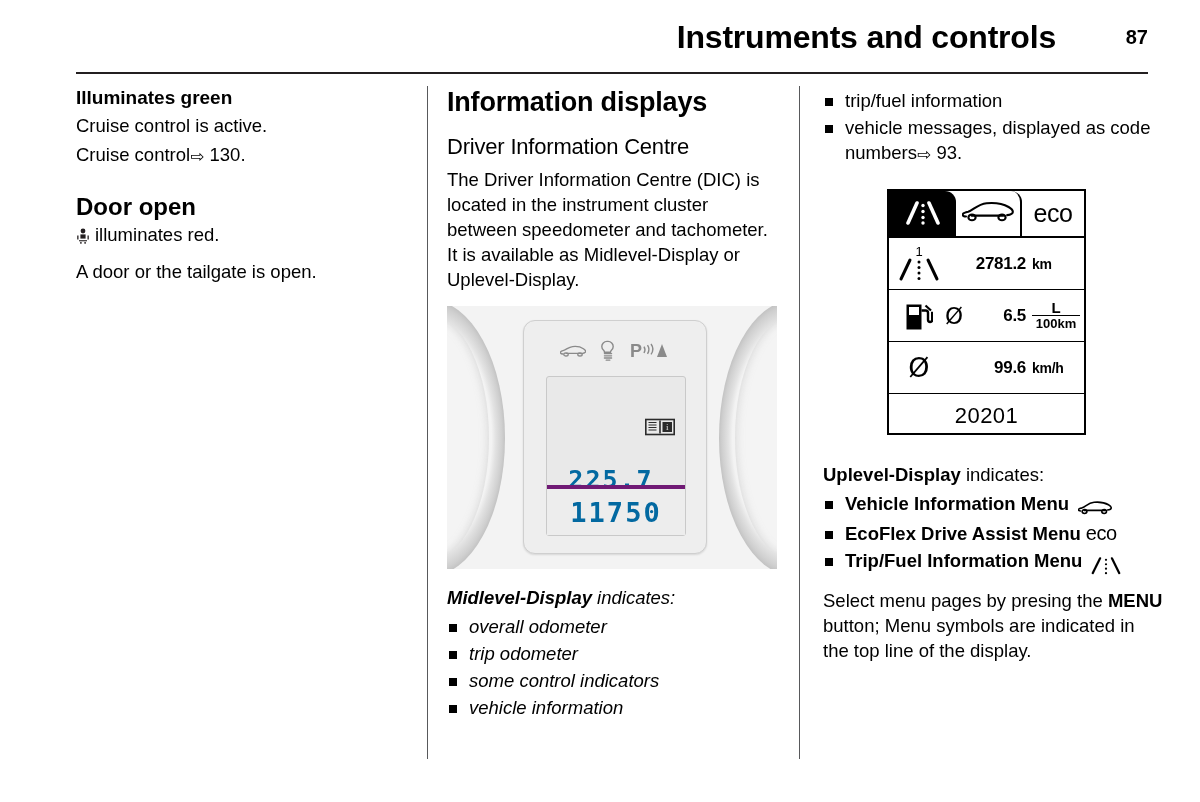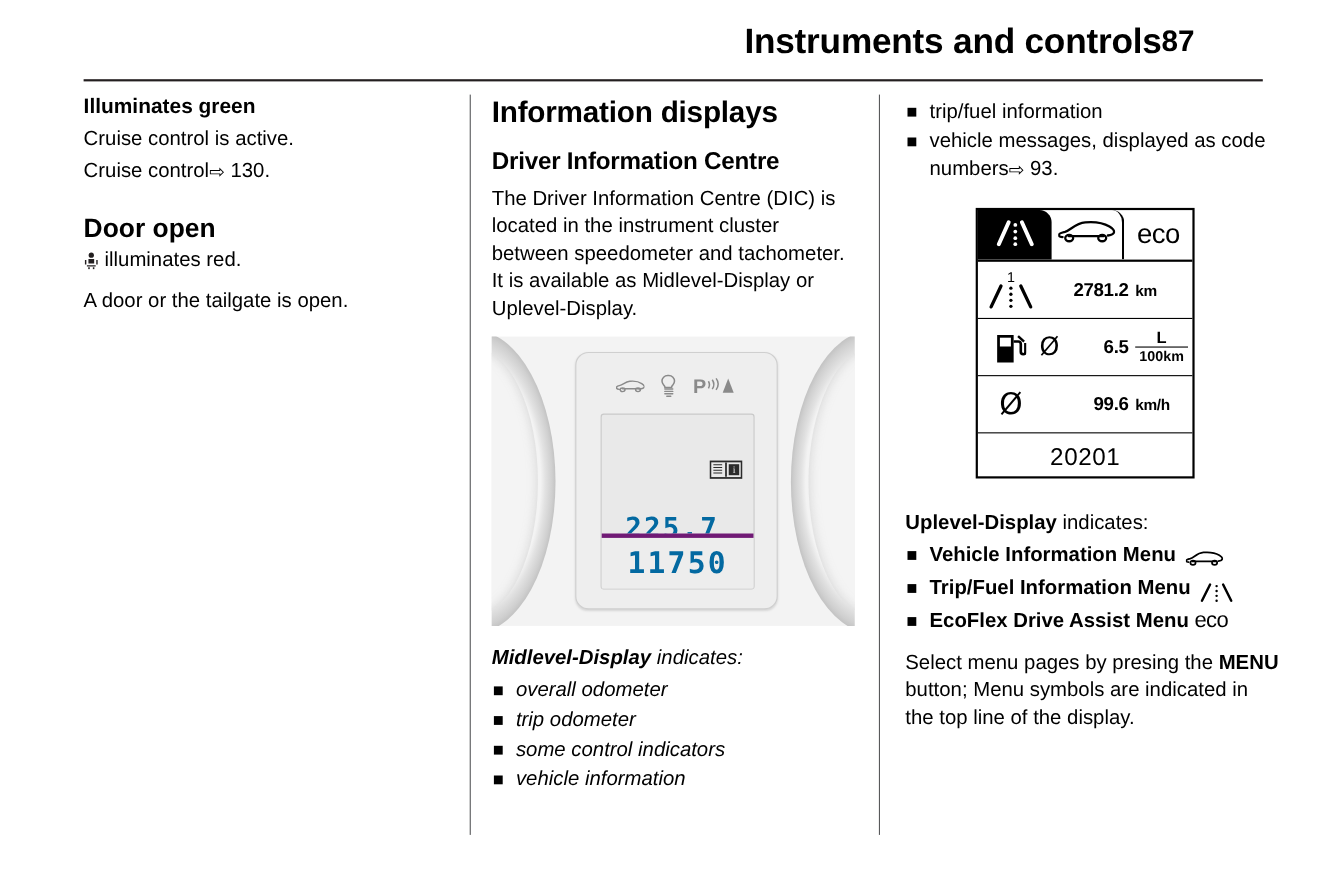--- a/index.html
+++ b/index.html
@@ -31,23 +31,24 @@
     align-items: flex-start;
     justify-content: flex-end;
   }
   .header-title {
     font-size: 32px;
     font-weight: bold;
     letter-spacing: -0.2px;
     line-height: 30px;
   }
   .header-page {
-    font-size: 27px;
+    font-size: 20px;
     font-weight: bold;
     width: 92px;
+    text-align: right;
     line-height: 30px;
   }
   .header-rule {
     position: absolute;
     left: 76px;
     right: 52px;
     top: 72px;
     height: 2px;
     background: #231f20;
   }
@@ -74,21 +75,21 @@
 
   h1.sect {
     font-size: 27px;
     font-weight: bold;
     margin: 0 0 16px 0;
     line-height: 32px;
     letter-spacing: -0.2px;
   }
   h2.sub {
     font-size: 22px;
-    font-weight: bold;
+    font-weight: normal;
     margin: 0 0 7px 0;
     line-height: 26px;
     letter-spacing: -0.2px;
   }
   h3.bold-head {
     font-size: 19px;
     font-weight: bold;
     margin: 0 0 3px 0;
     line-height: 24px;
   }
@@ -553,33 +554,33 @@
         <span class="inline-ico">
           <svg width="34" height="16" viewBox="0 0 52 24">
             <path d="M4 16.5c-2 0-3.4-.7-3.4-1.9 0-1.3 2.4-2.1 5.6-2.8C11 10.4 15.6 4 24.6 3.2c9-.8 17.6 1.2 22 3.8 3 1.8 4.4 3.6 4.2 5.1-.2 1.6-2.2 2.6-5.6 3" fill="none" stroke="#000" stroke-width="2.4" stroke-linecap="round"></path>
             <path d="M9.5 15.6h32" fill="none" stroke="#000" stroke-width="2.4" stroke-linecap="round"></path>
             <ellipse cx="10" cy="17.4" rx="3.6" ry="2.9" fill="none" stroke="#000" stroke-width="2.4"></ellipse>
             <ellipse cx="40" cy="17.4" rx="3.6" ry="2.9" fill="none" stroke="#000" stroke-width="2.4"></ellipse>
           </svg>
         </span>
       </li>
       <li>
+        <span>EcoFlex Drive Assist Menu</span><span class="eco-inline" style="font-weight:normal;">eco</span>
+      </li>
+      <li>
         <span>Trip/Fuel Information Menu</span><span class="inline-ico" style="margin-left:1px;">
           <svg width="34" height="20" viewBox="0 0 46 26">
             <path d="M5 24 L15 4" stroke="#000" stroke-width="3" stroke-linecap="round"></path>
             <path d="M41 24 L31 4" stroke="#000" stroke-width="3" stroke-linecap="round"></path>
             <circle cx="23" cy="6" r="1.5" fill="#000"></circle>
             <circle cx="23" cy="12" r="1.5" fill="#000"></circle>
             <circle cx="23" cy="18" r="1.5" fill="#000"></circle>
             <circle cx="23" cy="24" r="1.5" fill="#000"></circle>
           </svg>
         </span>
       </li>
-      <li>
-        <span>EcoFlex Drive Assist Menu</span><span class="eco-inline" style="font-weight:normal;">eco</span>
-      </li>
     </ul>
     <p class="body" style="margin-top:12px;">
       <span>Select menu pages by presing the </span><span class="lbl-bold">MENU</span><span> button; Menu symbols are indicated in the top line of the display.</span>
     </p>
   </div>
 
 </div>
 
 </body></html>

